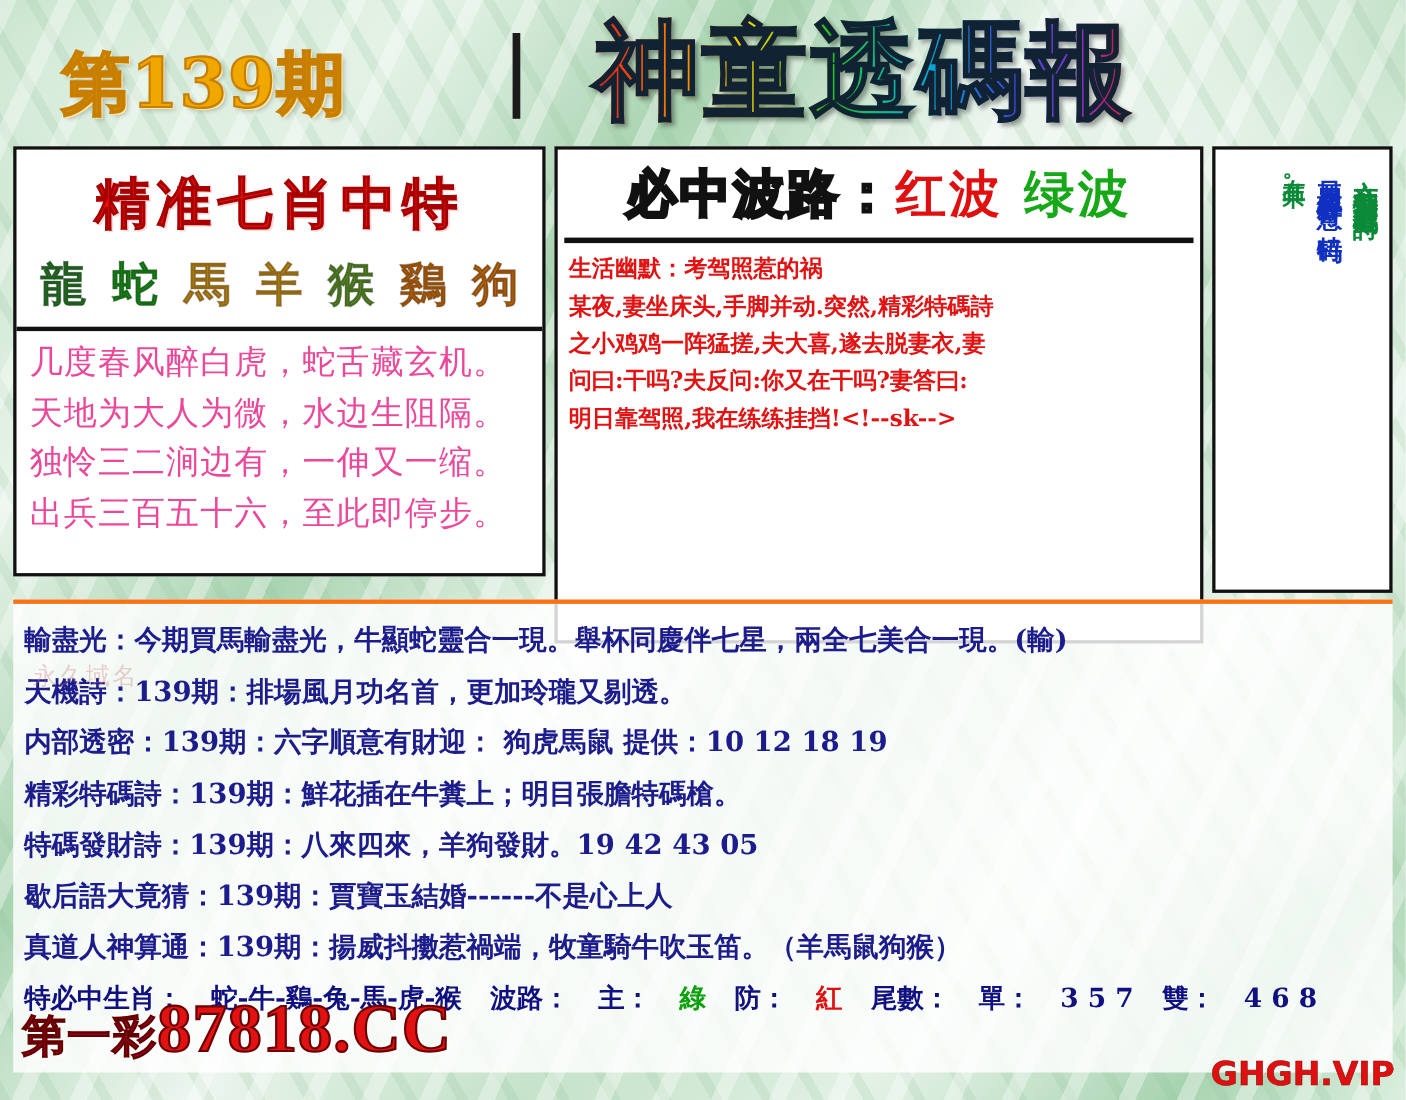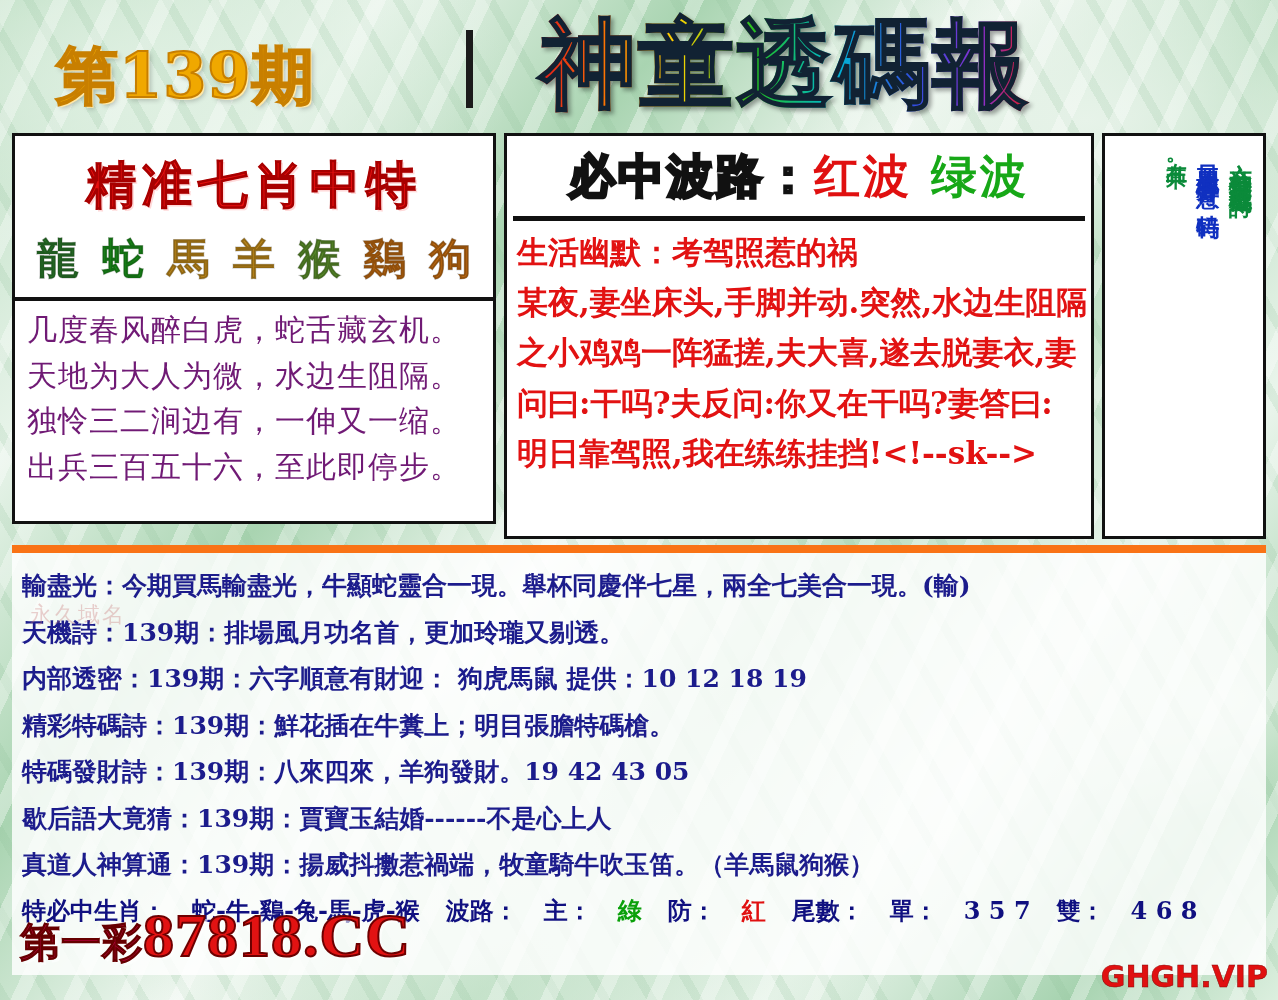--- a/index.html
+++ b/index.html
@@ -48,21 +48,21 @@
     -webkit-background-clip:text;background-clip:text;color:transparent;
     -webkit-text-stroke:2px #123;
     filter:drop-shadow(3px 3px 2px rgba(0,0,0,.35));
     white-space:nowrap;
   }
 
   
   .panels{position:absolute;left:12px;top:133px;width:1254px;height:406px;}
   .panel{position:absolute;background:#fff;border:3px solid #111;box-sizing:border-box;}
   .p-left{left:0;top:0;width:484px;height:391px;}
-  .p-mid{left:492px;top:0;width:590px;height:406px;}
+  .p-mid{left:492px;top:0;width:590px;height:452px;}
   .p-right{left:1090px;top:0;width:164px;height:406px;}
 
   .zodiac-title{
     text-align:center;margin-top:16px;
     font-family:"DejaVu Serif","Liberation Serif",serif;
     font-weight:bold;font-size:50px;letter-spacing:6px;
     color:#e81010;
     text-shadow:2px 2px 0 #ffd9d9;
     -webkit-text-stroke:1px #a80000;
   }
@@ -70,61 +70,61 @@
     display:flex;justify-content:space-around;align-items:center;
     margin:12px 10px 10px;
     font-family:"DejaVu Serif","Liberation Serif",serif;
     font-weight:bold;font-size:42px;
   }
   .zodiac-row span{-webkit-text-stroke:1px rgba(0,0,0,.25);}
   .hr-black{height:4px;background:#111;margin:6px 0 0;}
   .poem{padding:6px 12px 0;}
   .poem .line{
     font-family:"DejaVu Serif","Liberation Serif",serif;
-    font-size:30px;line-height:1.52;color:#701a75;letter-spacing:1px;
+    font-size:30px;line-height:1.52;color:#ec4899;letter-spacing:1px;
     text-shadow:1px 1px 0 #fff;
   }
 
   .wave-title{
     margin:10px 8px 0;text-align:center;
     font-family:"DejaVu Serif","Liberation Serif",serif;
     font-weight:bold;font-size:46px;letter-spacing:3px;
     color:#111;white-space:nowrap;
   }
   .wave-title .red{color:#e01010;}
   .wave-title .green{color:#17a817;}
   .wave-title .hollow{
     color:#fff;-webkit-text-stroke:3px #111;
   }
   .mid-hr{height:5px;background:#111;margin:8px 6px 6px;}
   .joke{padding:0 10px;}
   .joke .jline{
     font-family:"DejaVu Serif","Liberation Serif",serif;
-    font-weight:bold;font-size:31px;line-height:1.62;color:#e21212;letter-spacing:0px;
+    font-weight:bold;font-size:21px;line-height:1.62;color:#e21212;letter-spacing:0px;
     white-space:nowrap;
   }
 
   .p-right .rcol{
     display:flex;flex-direction:row-reverse;justify-content:flex-start;
     height:100%;padding:10px 6px;box-sizing:border-box;
   }
   .vtext{
     writing-mode:vertical-rl;text-orientation:upright;
     font-family:"DejaVu Serif","Liberation Serif",serif;
     font-weight:bold;font-size:23px;line-height:1.25;letter-spacing:3px;
     color:#0b8a3a;margin:0 2px;
   }
   .vtext.blue{color:#1030c0;}
   .vtext.small{font-size:21px;color:#0b8a3a;}
 
   
   .bottom{
     position:absolute;left:12px;top:545px;width:1254px;height:430px;
     background:rgba(255,255,255,0.82);
-    border-top:8px solid #f97316;box-sizing:border-box;padding:6px 10px 0;
+    border-top:4px solid #f97316;box-sizing:border-box;padding:6px 10px 0;
   }
   .brow{
     font-family:"DejaVu Serif","Liberation Serif",serif;
     font-weight:bold;font-size:25px;line-height:1.38;color:#1c1c8c;
     margin:10px 0 12px;white-space:nowrap;
   }
   .lastrow{
     font-family:"DejaVu Serif","Liberation Serif",serif;
     font-weight:bold;font-size:24px;color:#101080;white-space:nowrap;
     display:flex;gap:26px;align-items:center;margin-top:6px;
@@ -190,21 +190,21 @@
       </div>
     </div>
 
     <div class="panel p-mid">
       <div class="wave-title">
         <span class="hollow">必中波路：</span><span class="red">红波</span>&nbsp;<span class="green">绿波</span>
       </div>
       <div class="mid-hr"></div>
       <div class="joke">
         <div class="jline">生活幽默：考驾照惹的祸</div>
-        <div class="jline">某夜,妻坐床头,手脚并动.突然,水边生阻隔</div>
+        <div class="jline">某夜,妻坐床头,手脚并动.突然,精彩特碼詩</div>
         <div class="jline">之小鸡鸡一阵猛搓,夫大喜,遂去脱妻衣,妻</div>
         <div class="jline">问曰:干吗?夫反问:你又在干吗?妻答曰:</div>
         <div class="jline">明日靠驾照,我在练练挂挡!&lt;!--sk--&gt;</div>
       </div>
     </div>
 
     <div class="panel p-right">
       <div class="rcol">
         <div class="vtext">六合神童特別奉獻透碼詩</div>
         <div class="vtext blue">只要用心解开诗意，特码</div>

